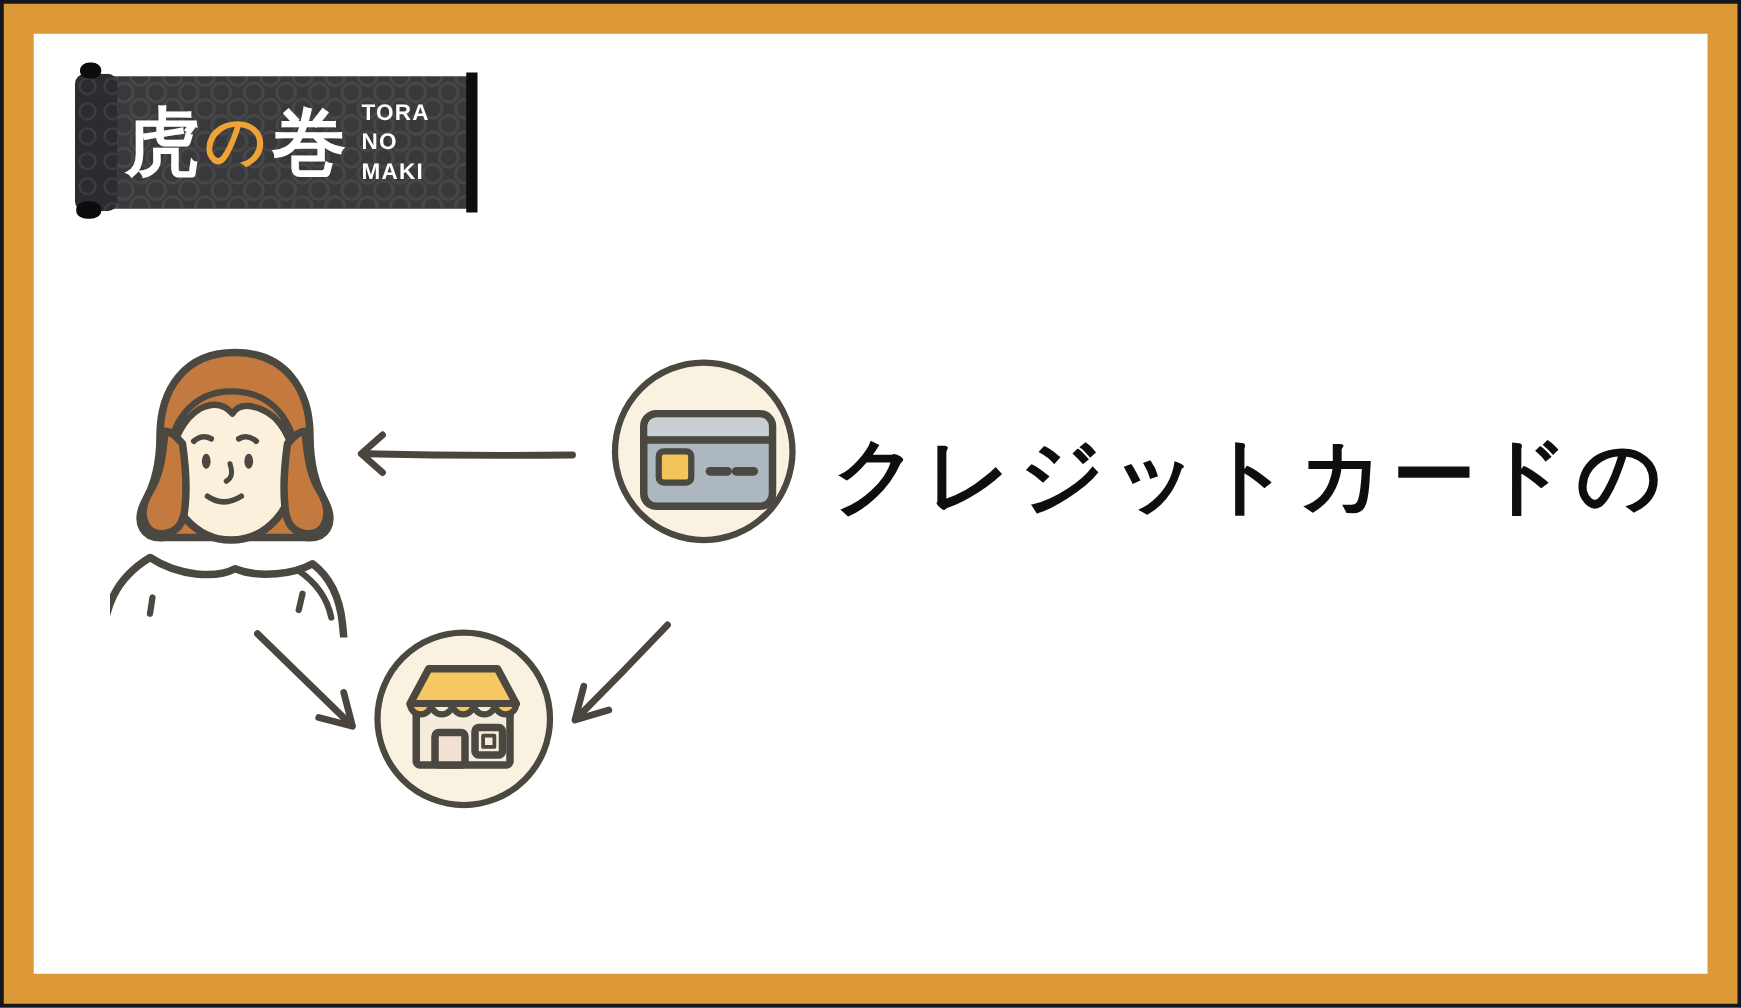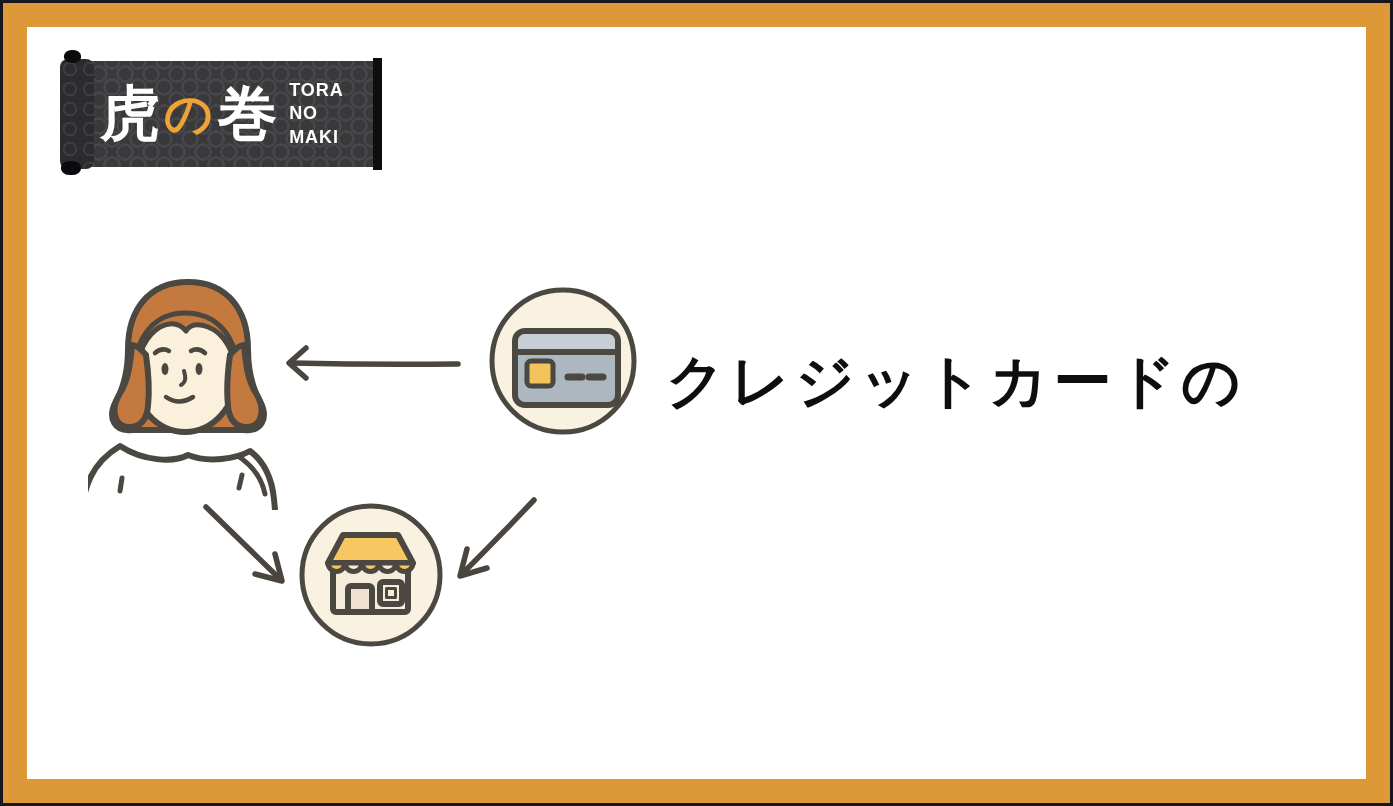--- a/index.html
+++ b/index.html
@@ -25,21 +25,21 @@
       background-size:26px 26px; background-position:0 0,13px 13px;
       display:flex; align-items:center; padding-left:14px; z-index:1; }
   .logo-roll-right { position:absolute; right:0; top:5px; width:9px; height:112px; background:#0d0d10; z-index:2; }
   .logo-kanji { color:#ffffff; font-weight:bold; font-size:60px; line-height:1; }
   .logo-no { color:#f0a335; font-weight:900; font-size:48px; line-height:1; margin:0 4px; }
   .logo-romaji { margin-left:12px; color:#ffffff; font-weight:bold; font-size:18px;
       line-height:1.3; letter-spacing:1px; }
 
   
   .title { position:absolute; left:639px; top:310px; color:#0e0e0e; font-weight:900;
-      font-size:58px; line-height:87px; letter-spacing:0.09em; white-space:nowrap; }
+      font-size:67px; line-height:87px; letter-spacing:0.09em; white-space:nowrap; }
 
   
   .abs { position:absolute; }
   svg { display:block; }
   .arrow-layer { position:absolute; left:0; top:0; width:1345px; height:758px; pointer-events:none; }
 </style>
 </head>
 <body>
 
 <div class="frame">

